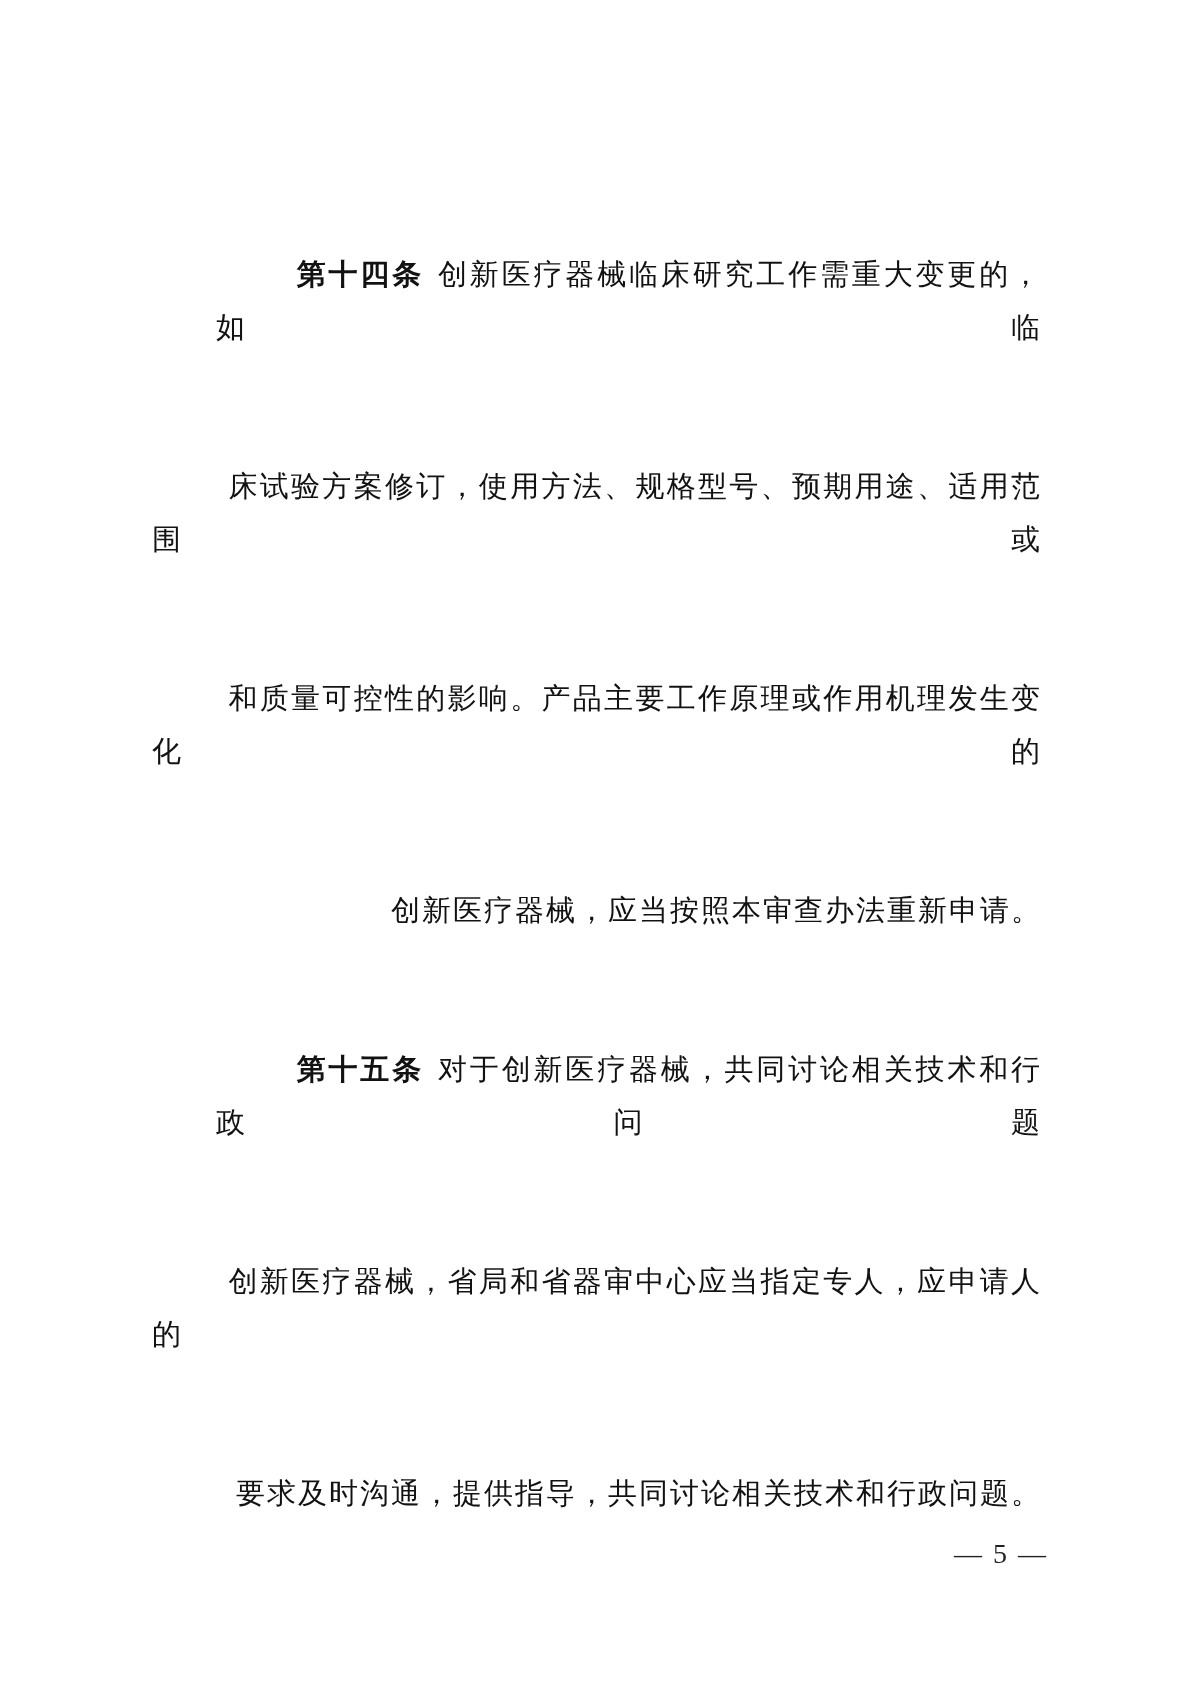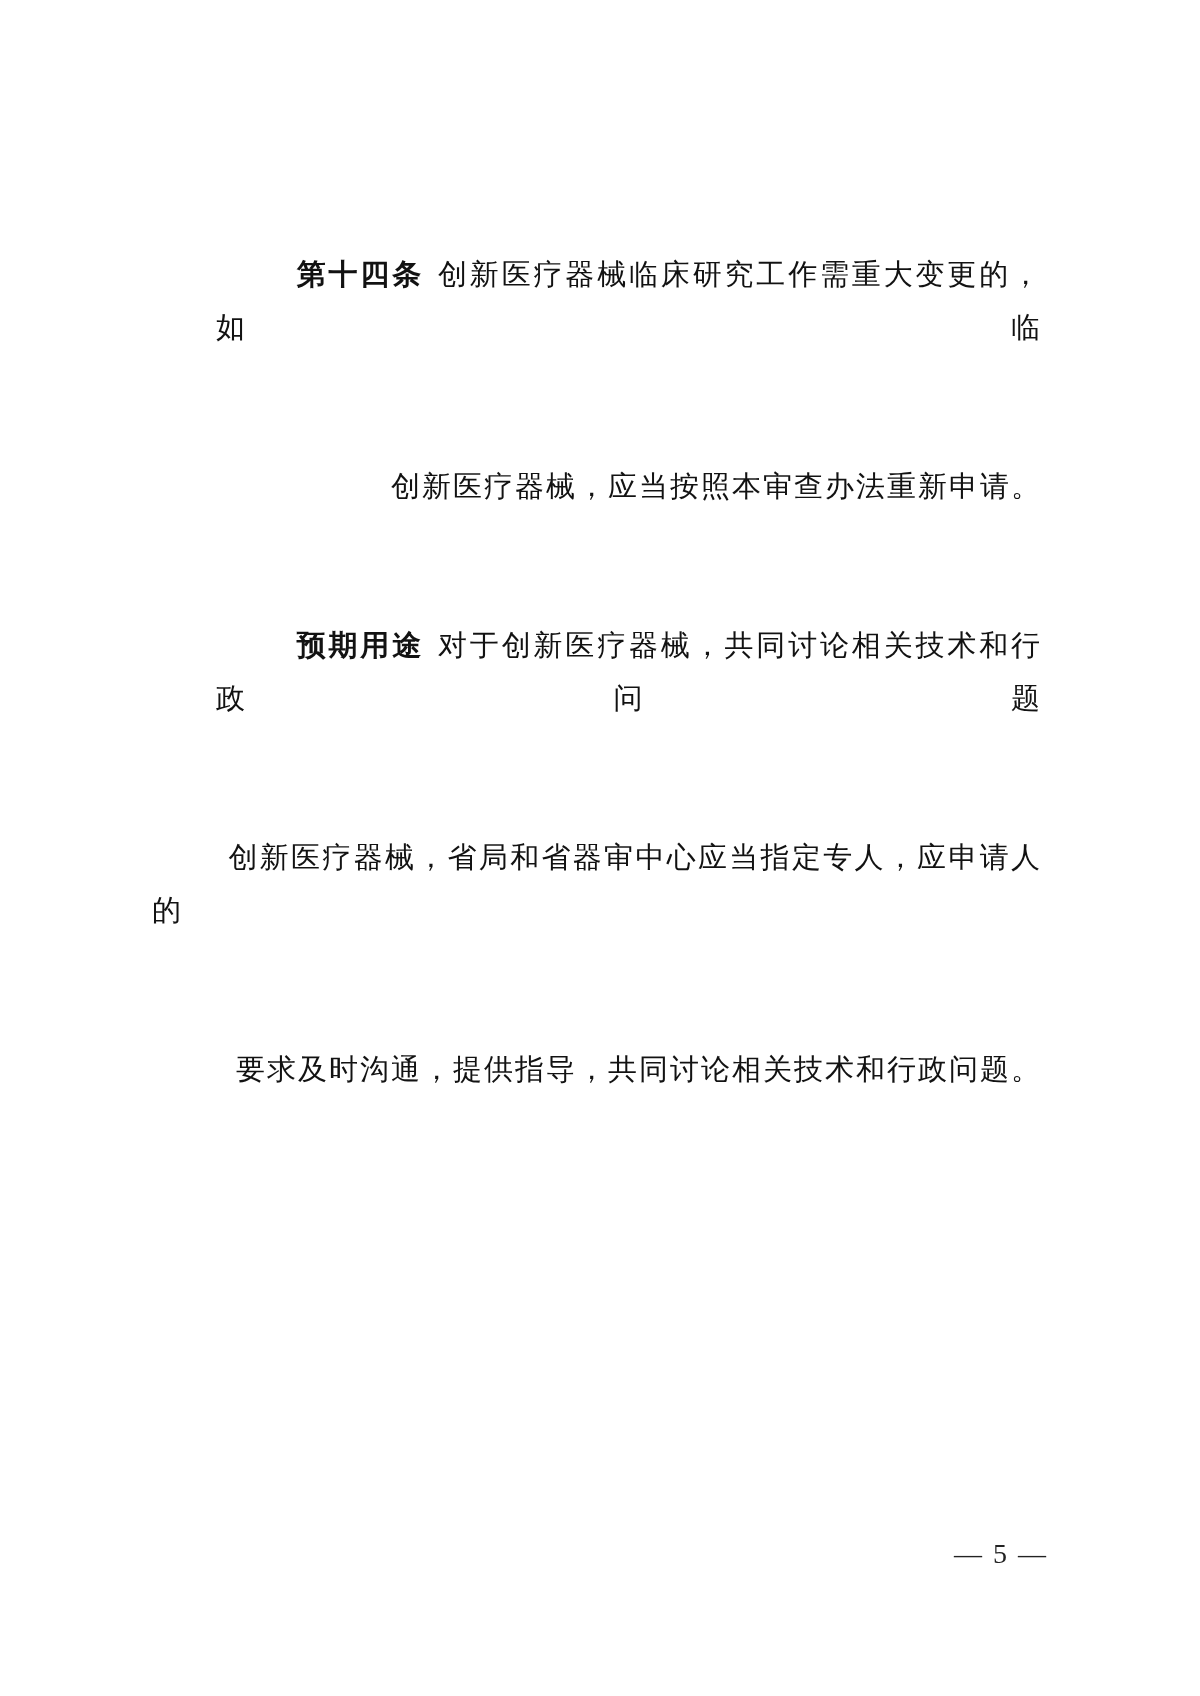--- a/index.html
+++ b/index.html
@@ -55,29 +55,35 @@
 <body>
 
 <div class="page">
 
   <div class="text-block">
 
       <div class="line indent justify">
         <span class="art-num">第十四条</span><span class="line-text">创新医疗器械临床研究工作需重大变更的，如临</span>
       </div>
 
+      <div class="line justify">
+        <span class="line-text">床试验方案修订，使用方法、规格型号、预期用途、适用范围或</span>
+      </div>
 
 
+      <div class="line justify">
+        <span class="line-text">和质量可控性的影响。产品主要工作原理或作用机理发生变化的</span>
+      </div>
 
       <div class="line">
         <span class="line-text">创新医疗器械，应当按照本审查办法重新申请。</span>
       </div>
 
       <div class="line indent justify">
-        <span class="art-num">预期用途</span><span class="line-text">对于创新医疗器械，共同讨论相关技术和行政问题</span>
+        <span class="art-num">第十五条</span><span class="line-text">对于创新医疗器械，共同讨论相关技术和行政问题</span>
       </div>
 
       <div class="line justify">
         <span class="line-text">创新医疗器械，省局和省器审中心应当指定专人，应申请人的</span>
       </div>
 
       <div class="line">
         <span class="line-text">要求及时沟通，提供指导，共同讨论相关技术和行政问题。</span>
       </div>
 

